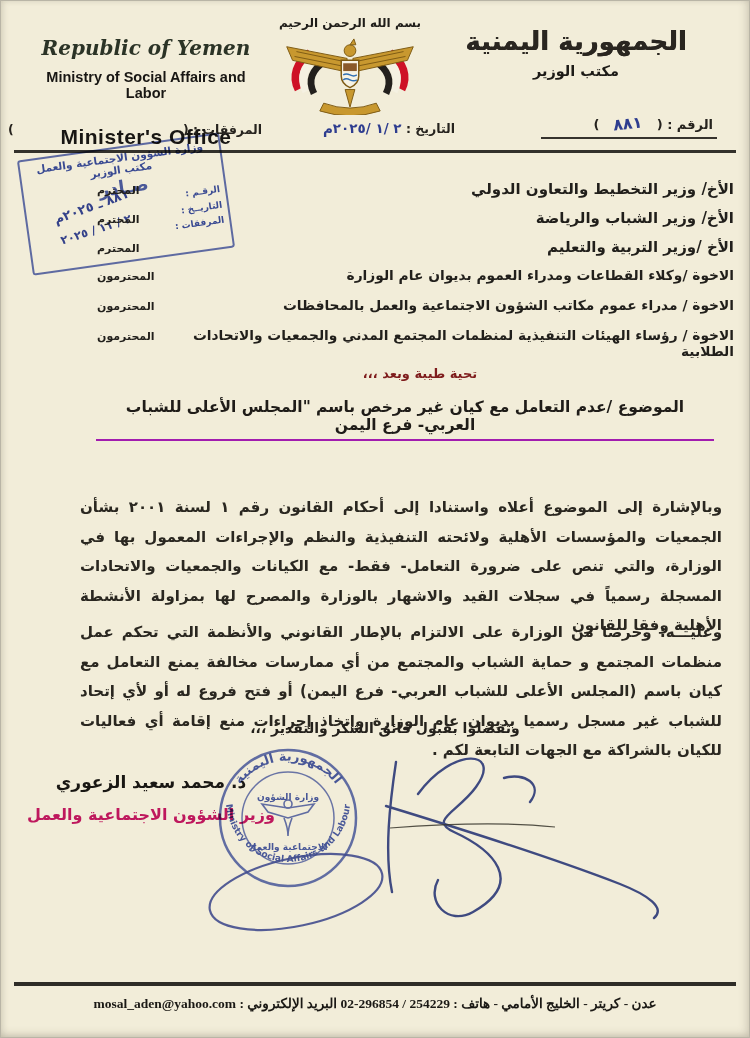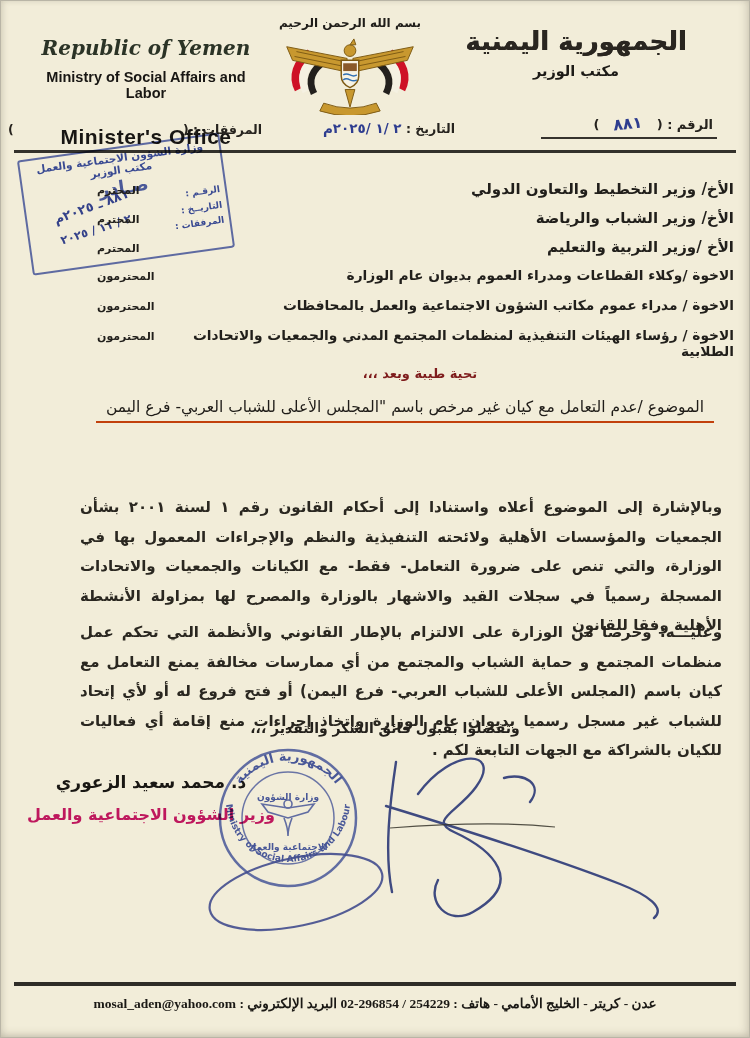--- a/index.html
+++ b/index.html
@@ -41,21 +41,21 @@
   .stamp .hw1{position:absolute;left:26px;top:46px;font-size:13px;font-weight:bold;transform:rotate(-12deg);color:#3646a2;white-space:nowrap;}
   .stamp .hw2{position:absolute;left:30px;top:70px;font-size:11.5px;font-weight:bold;transform:rotate(-10deg);color:#3646a2;white-space:nowrap;}
   
   .recips{left:86px;top:180px;width:648px;direction:rtl;}
   .recips .row{display:flex;justify-content:space-between;align-items:baseline;font-weight:bold;color:#211f1b;height:29px;}
   .recips .row:nth-child(n+4){height:30px;}
   .recips .name{font-size:15px;}
   .recips .row:nth-child(n+4) .name{font-size:13.8px;}
   .recips .hon{font-size:11px;margin-left:11px;}
   .greeting{left:245px;top:366px;width:350px;text-align:center;direction:rtl;font-size:13px;font-weight:bold;color:#7f1d1d;}
-  .subject{left:96px;top:398px;width:618px;direction:rtl;text-align:center;font-size:15.5px;font-weight:normal;color:#1f1c18;border-bottom:2px solid #c2410c;padding-bottom:5px;}
+  .subject{left:96px;top:398px;width:618px;direction:rtl;text-align:center;font-size:15.5px;font-weight:bold;color:#1f1c18;border-bottom:2px solid #a21caf;padding-bottom:5px;}
   .opening{left:78px;top:438px;width:644px;direction:rtl;text-align:center;font-size:13.5px;color:#24211c;}
   .para{direction:rtl;text-align:justify;text-align-last:right;font-size:15px;font-weight:bold;line-height:29.5px;color:#2a2720;margin-top:27px;}
   .para1{left:80px;top:466px;width:642px;}
   .para2{left:80px;top:591px;width:642px;}
   .closing{left:185px;top:720px;width:400px;direction:rtl;text-align:center;font-size:14px;font-weight:bold;color:#24211c;}
   .sig-name{left:34px;top:772px;width:234px;text-align:center;direction:rtl;font-size:17px;font-weight:bold;color:#191713;}
   .sig-title{left:24px;top:805px;width:254px;text-align:center;direction:rtl;font-size:16px;font-weight:bold;color:#be185d;}
   .round-stamp{left:188px;top:734px;mix-blend-mode:multiply;opacity:.92;}
   .sig-scrawl{left:268px;top:732px;mix-blend-mode:multiply;}
   .rule-bottom{left:14px;top:982px;width:722px;height:4px;background:#2f2d27;}

